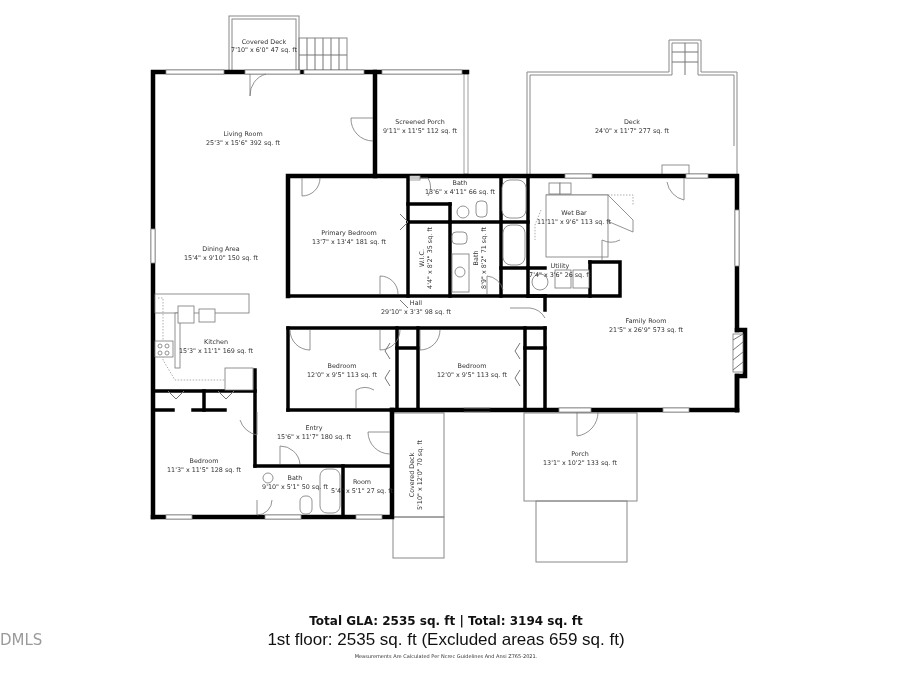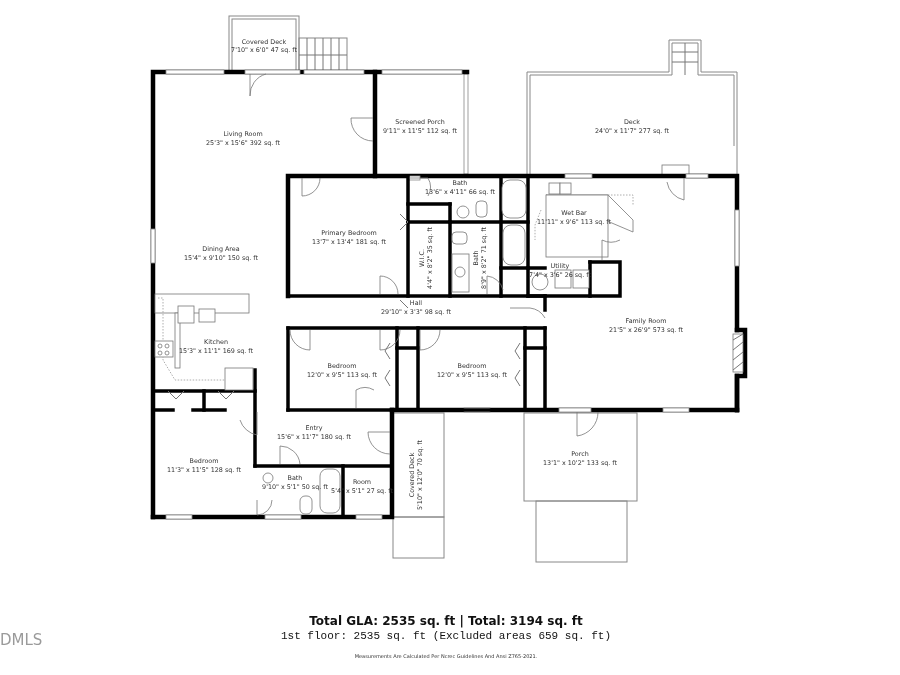--- a/index.html
+++ b/index.html
@@ -9,21 +9,21 @@
   .iwall { fill:none; stroke:#000; stroke-width:3.5; stroke-linecap:square; }
   .thin { fill:none; stroke:#777; stroke-width:1; }
   .dbl { fill:none; stroke:#888; stroke-width:1; }
   .fix { fill:#fff; stroke:#777; stroke-width:0.8; }
   .dot { fill:none; stroke:#999; stroke-width:0.8; stroke-dasharray:1.5 1.5; }
   .door { fill:none; stroke:#777; stroke-width:0.8; }
   .win { fill:#fff; stroke:#888; stroke-width:0.8; }
   .lbl { font-size:6.4px; fill:#333; text-anchor:middle; font-family:"DejaVu Sans", sans-serif; }
   .footer { position:absolute; left:0; width:892px; text-align:center; color:#111; }
   .f1 { top:614px; font-size:12px; font-weight:bold; font-family:"DejaVu Sans", sans-serif; }
-  .f2 { top:630px; font-size:11px; font-family:Liberation Mono, monospace; }
+  .f2 { top:630px; font-size:17px; font-family:Liberation Sans, sans-serif; }
   .f3 { top:653px; font-size:5px; color:#333; font-family:"DejaVu Sans", sans-serif; }
   .mls { position:absolute; left:0px; top:631px; font-size:15px; color:#9a9a9a; letter-spacing:0px; font-family:"DejaVu Sans", sans-serif; font-weight:normal;text-align:center; }
 </style>
 </head>
 <body>
 
 <svg id="plan" width="900" height="675" viewBox="0 0 900 675" xmlns="http://www.w3.org/2000/svg">
 
   <g>
     <rect x="229" y="16" width="70" height="56" class="dbl"></rect>

